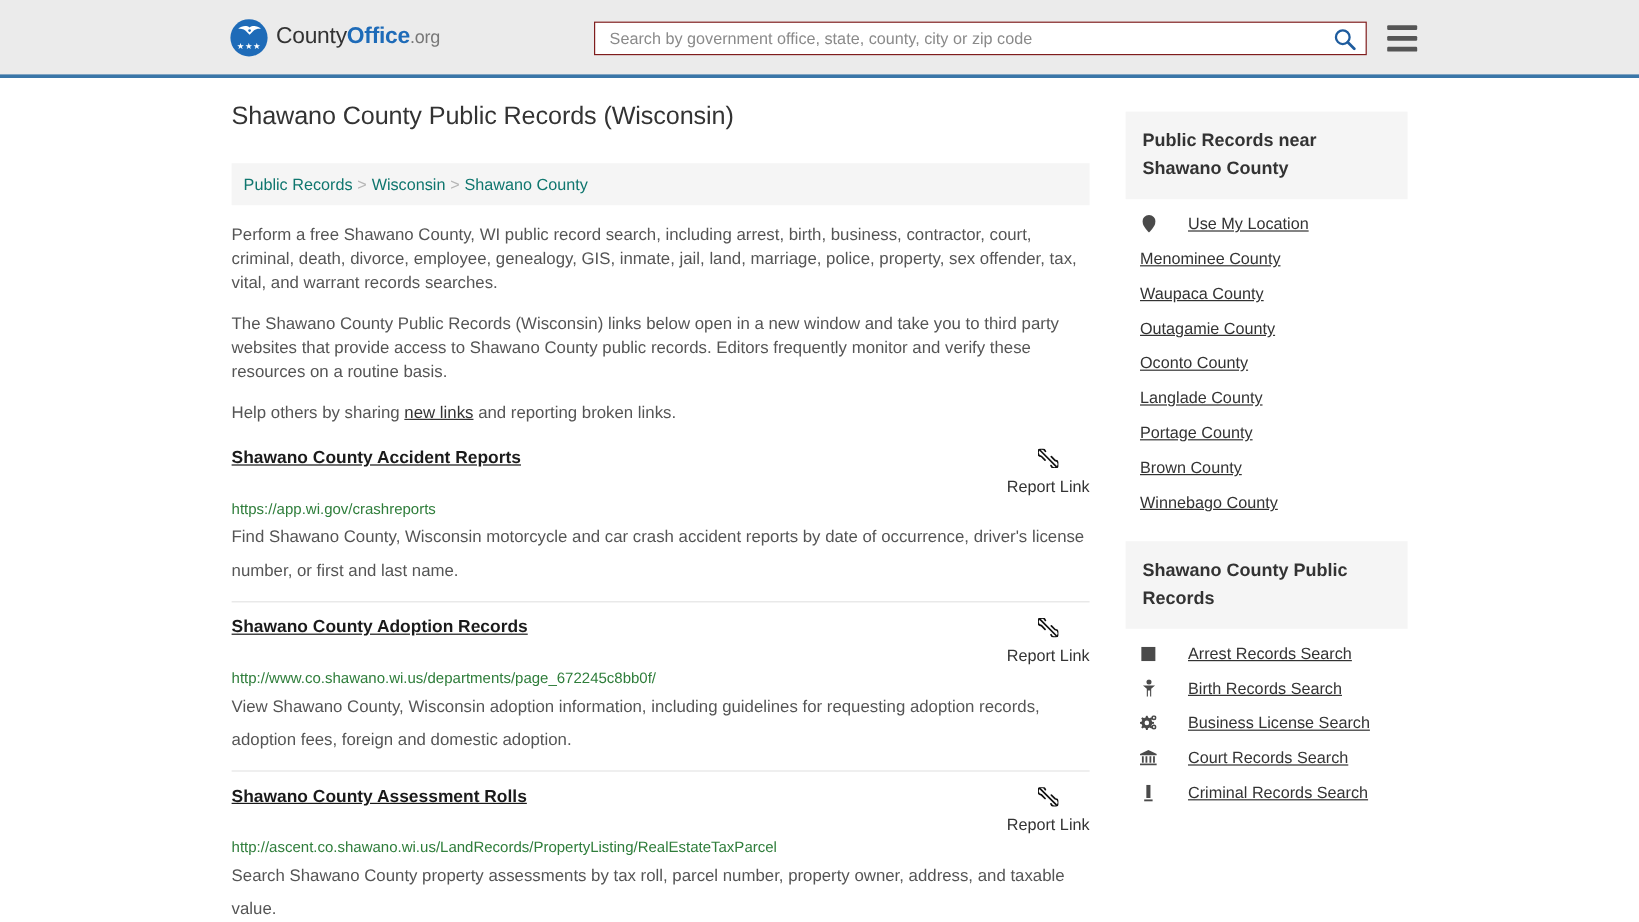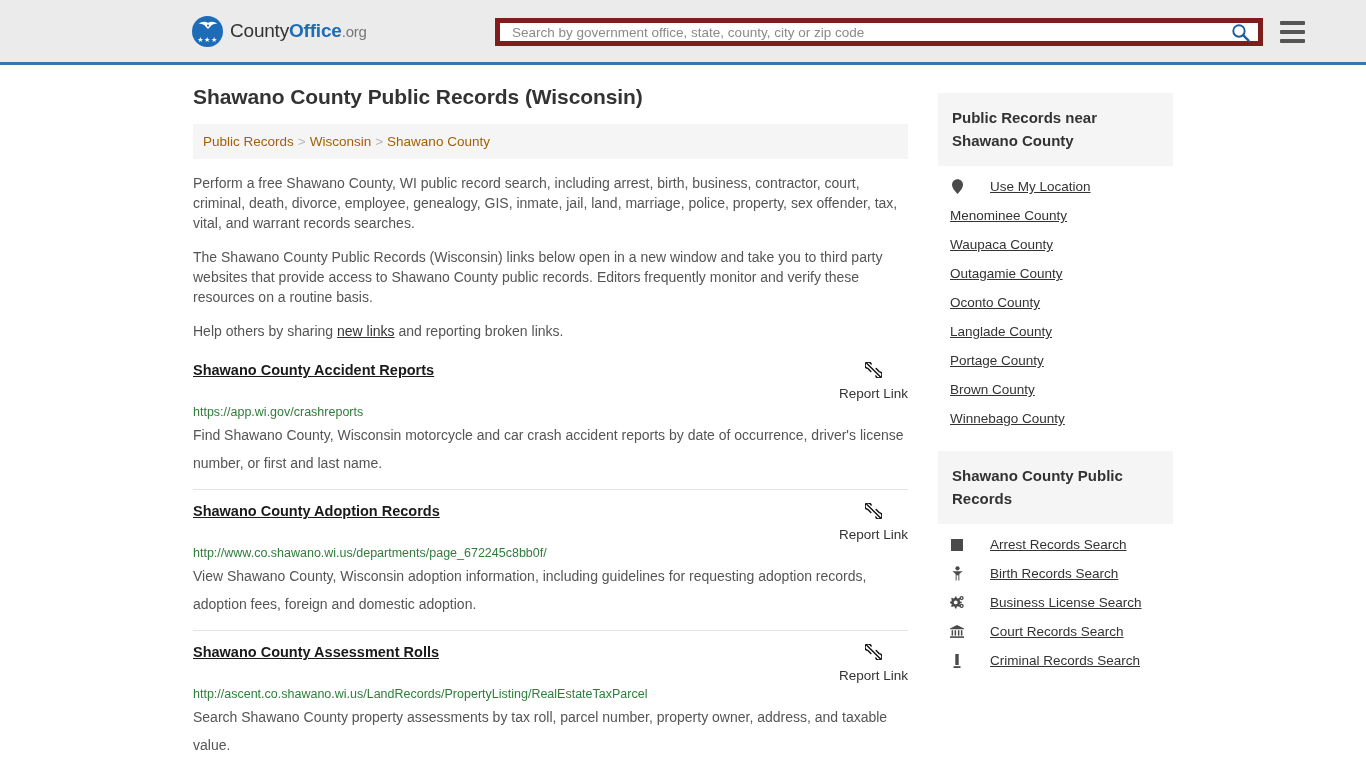--- a/index.html
+++ b/index.html
@@ -63,24 +63,24 @@
   .logo-text .dotorg { color: #777777; font-size: 15px; }
 
   .search-area {
     position: absolute;
     left: 495px;
     top: 18px;
     display: flex;
     align-items: center;
   }
   .search-box {
-    width: 768px;
+    width: 644px;
     height: 28px;
     background: #ffffff;
-    border: 5px solid #7f1d1d;
+    border: 1px solid #7f1d1d;
     display: flex;
     align-items: center;
     padding: 0 8px 0 10px;
   }
   .search-box input {
     flex: 1;
     border: none;
     outline: none;
     font-family: "Liberation Sans", sans-serif;
     font-size: 13.5px;
@@ -113,33 +113,33 @@
     display: flex;
     gap: 30px;
     position: relative;
   }
   .main-col { width: 715px; flex: 0 0 715px; }
   .side-col { width: 235px; flex: 0 0 235px; padding-top: 8px; }
 
   h1.page-title {
     font-size: 21px;
     color: #333333;
-    margin: 0 0 15px 0;
-    font-weight: bold;
+    margin: 0 0 27px 0;
+    font-weight: normal;
     letter-spacing: -0.1px;
   }
 
   .breadcrumb {
     background: #f5f5f5;
     padding: 10px 10px 10px 10px;
     font-size: 13.5px;
     color: #555555;
     margin-bottom: 14px;
   }
-  .breadcrumb a { color: #a16207; text-decoration: none; }
+  .breadcrumb a { color: #0f766e; text-decoration: none; }
   .breadcrumb .sep { color: #b5b5b5; margin: 0 4px; }
 
   p.intro {
     font-size: 14px;
     line-height: 20px;
     color: #555555;
     margin: 0 0 14px 0;
   }
   p.intro a { color: #333333; text-decoration: underline; }
 

